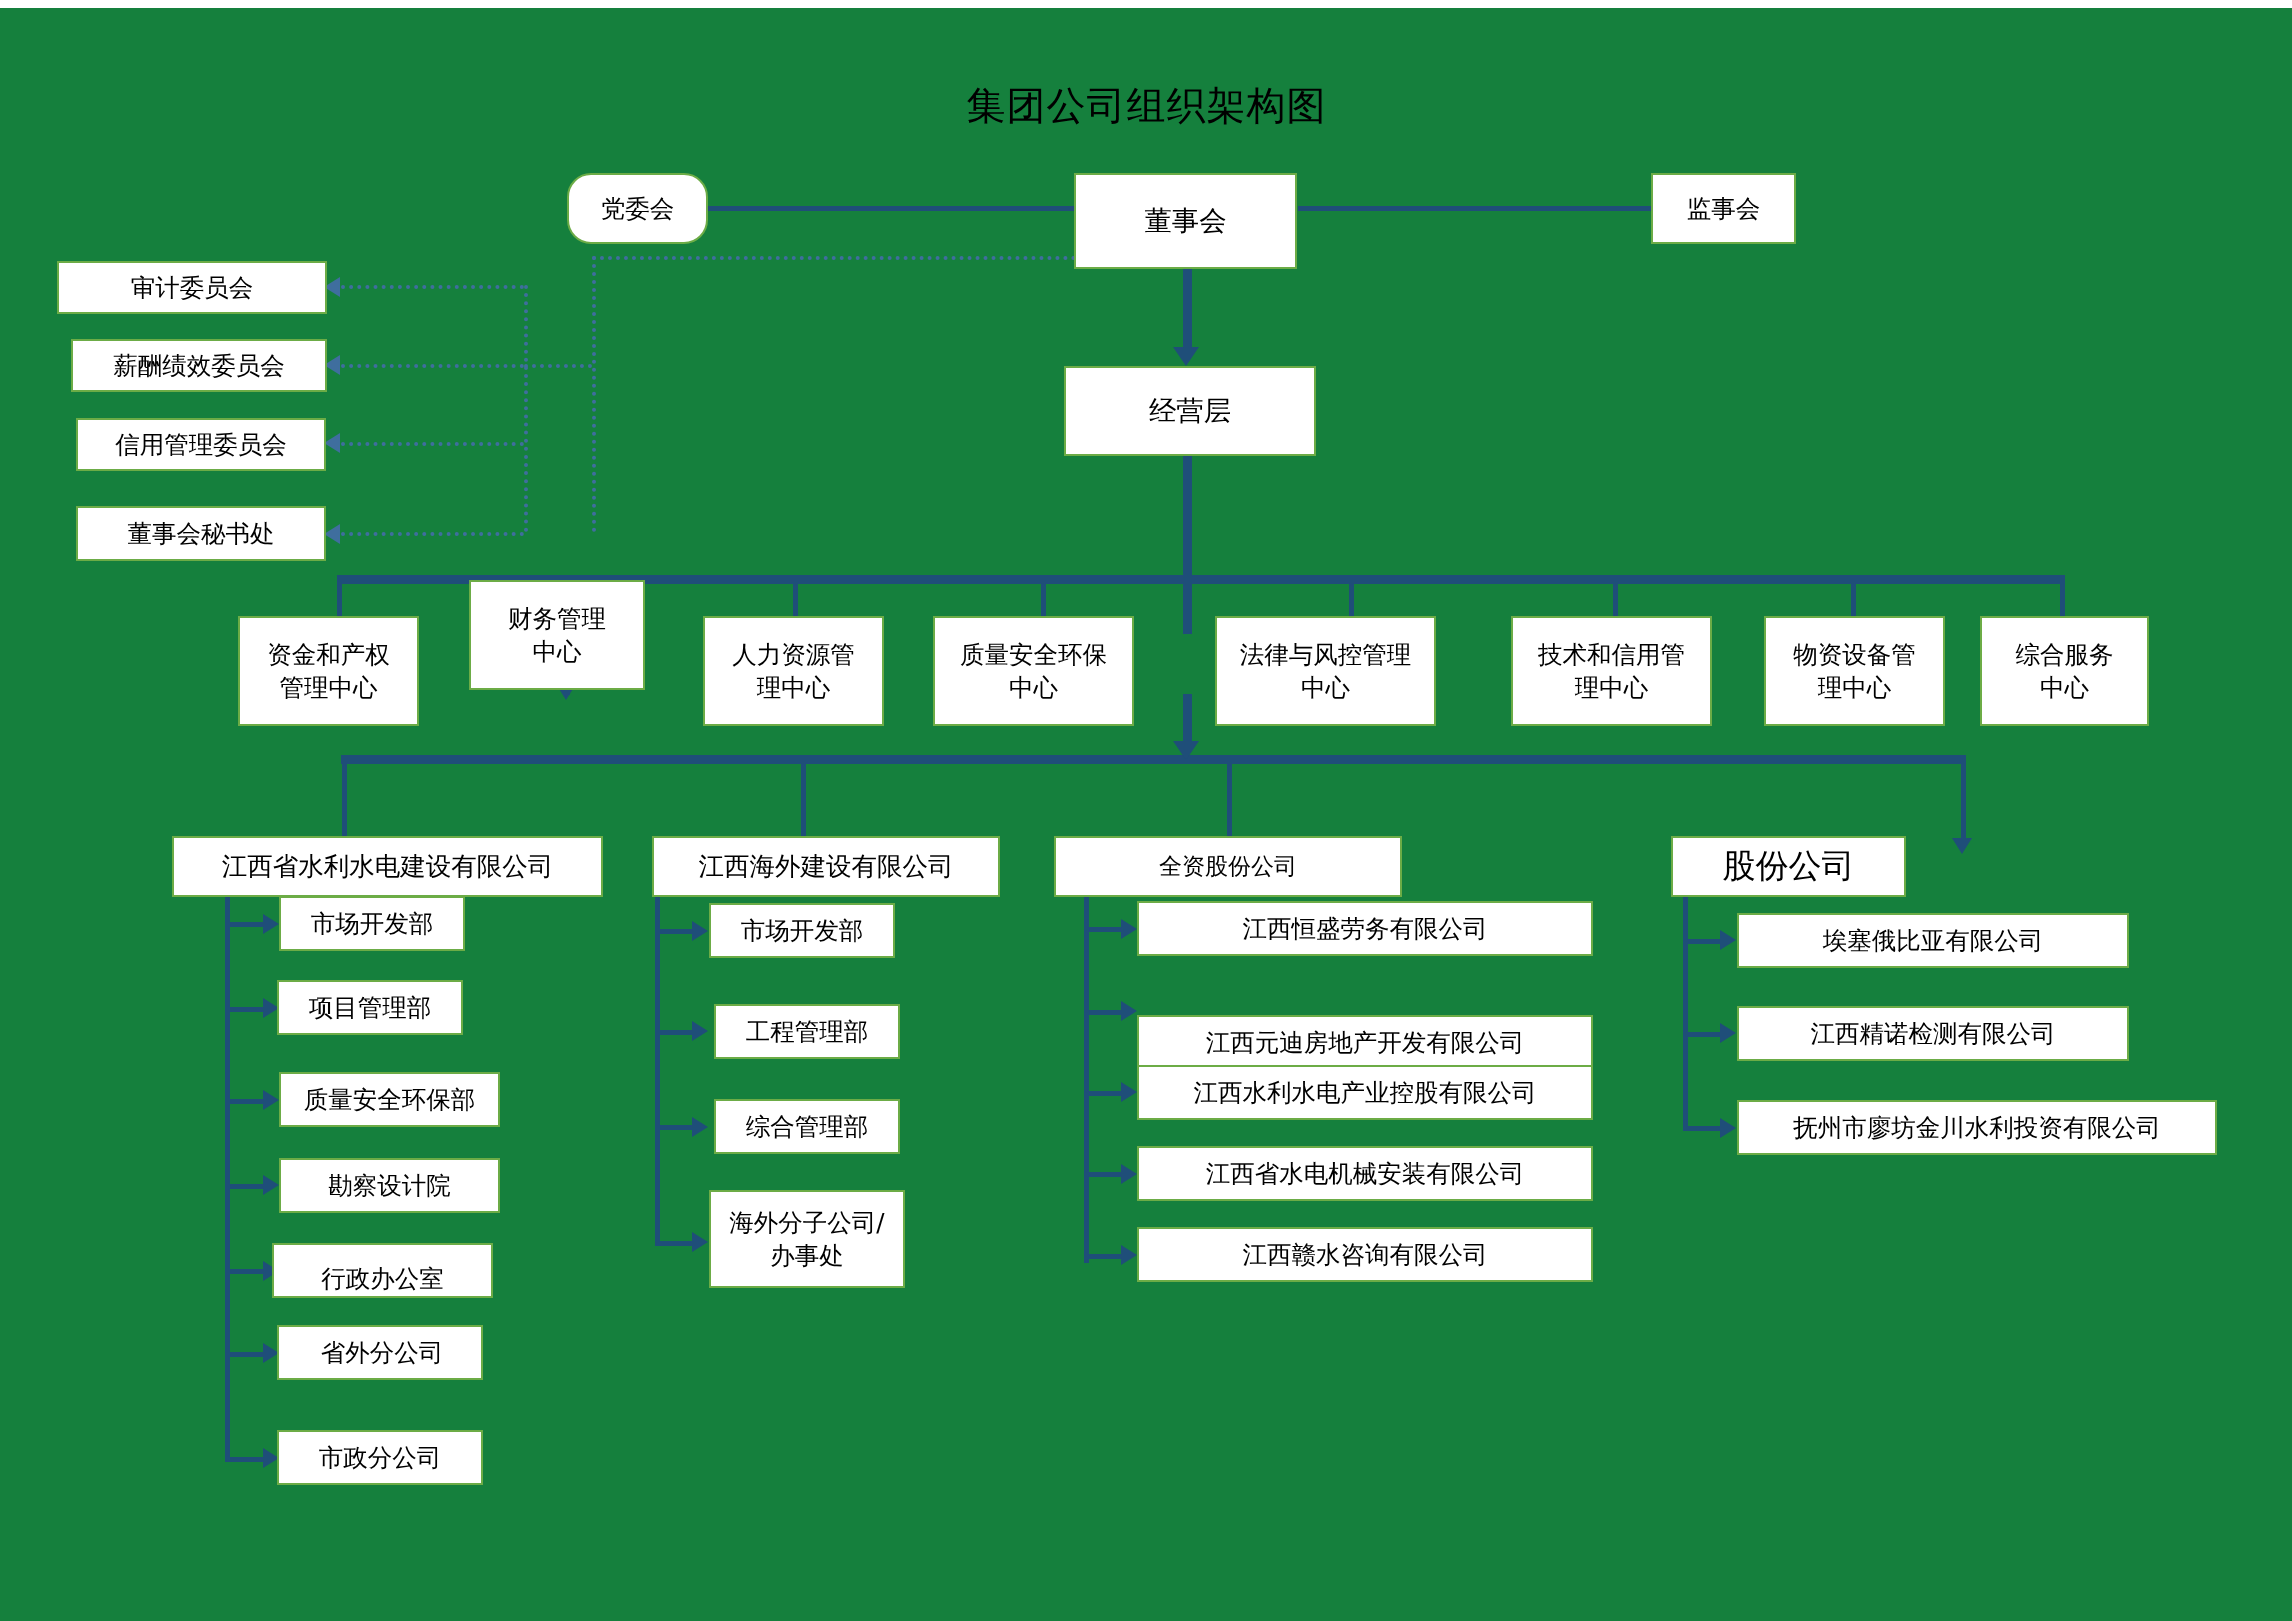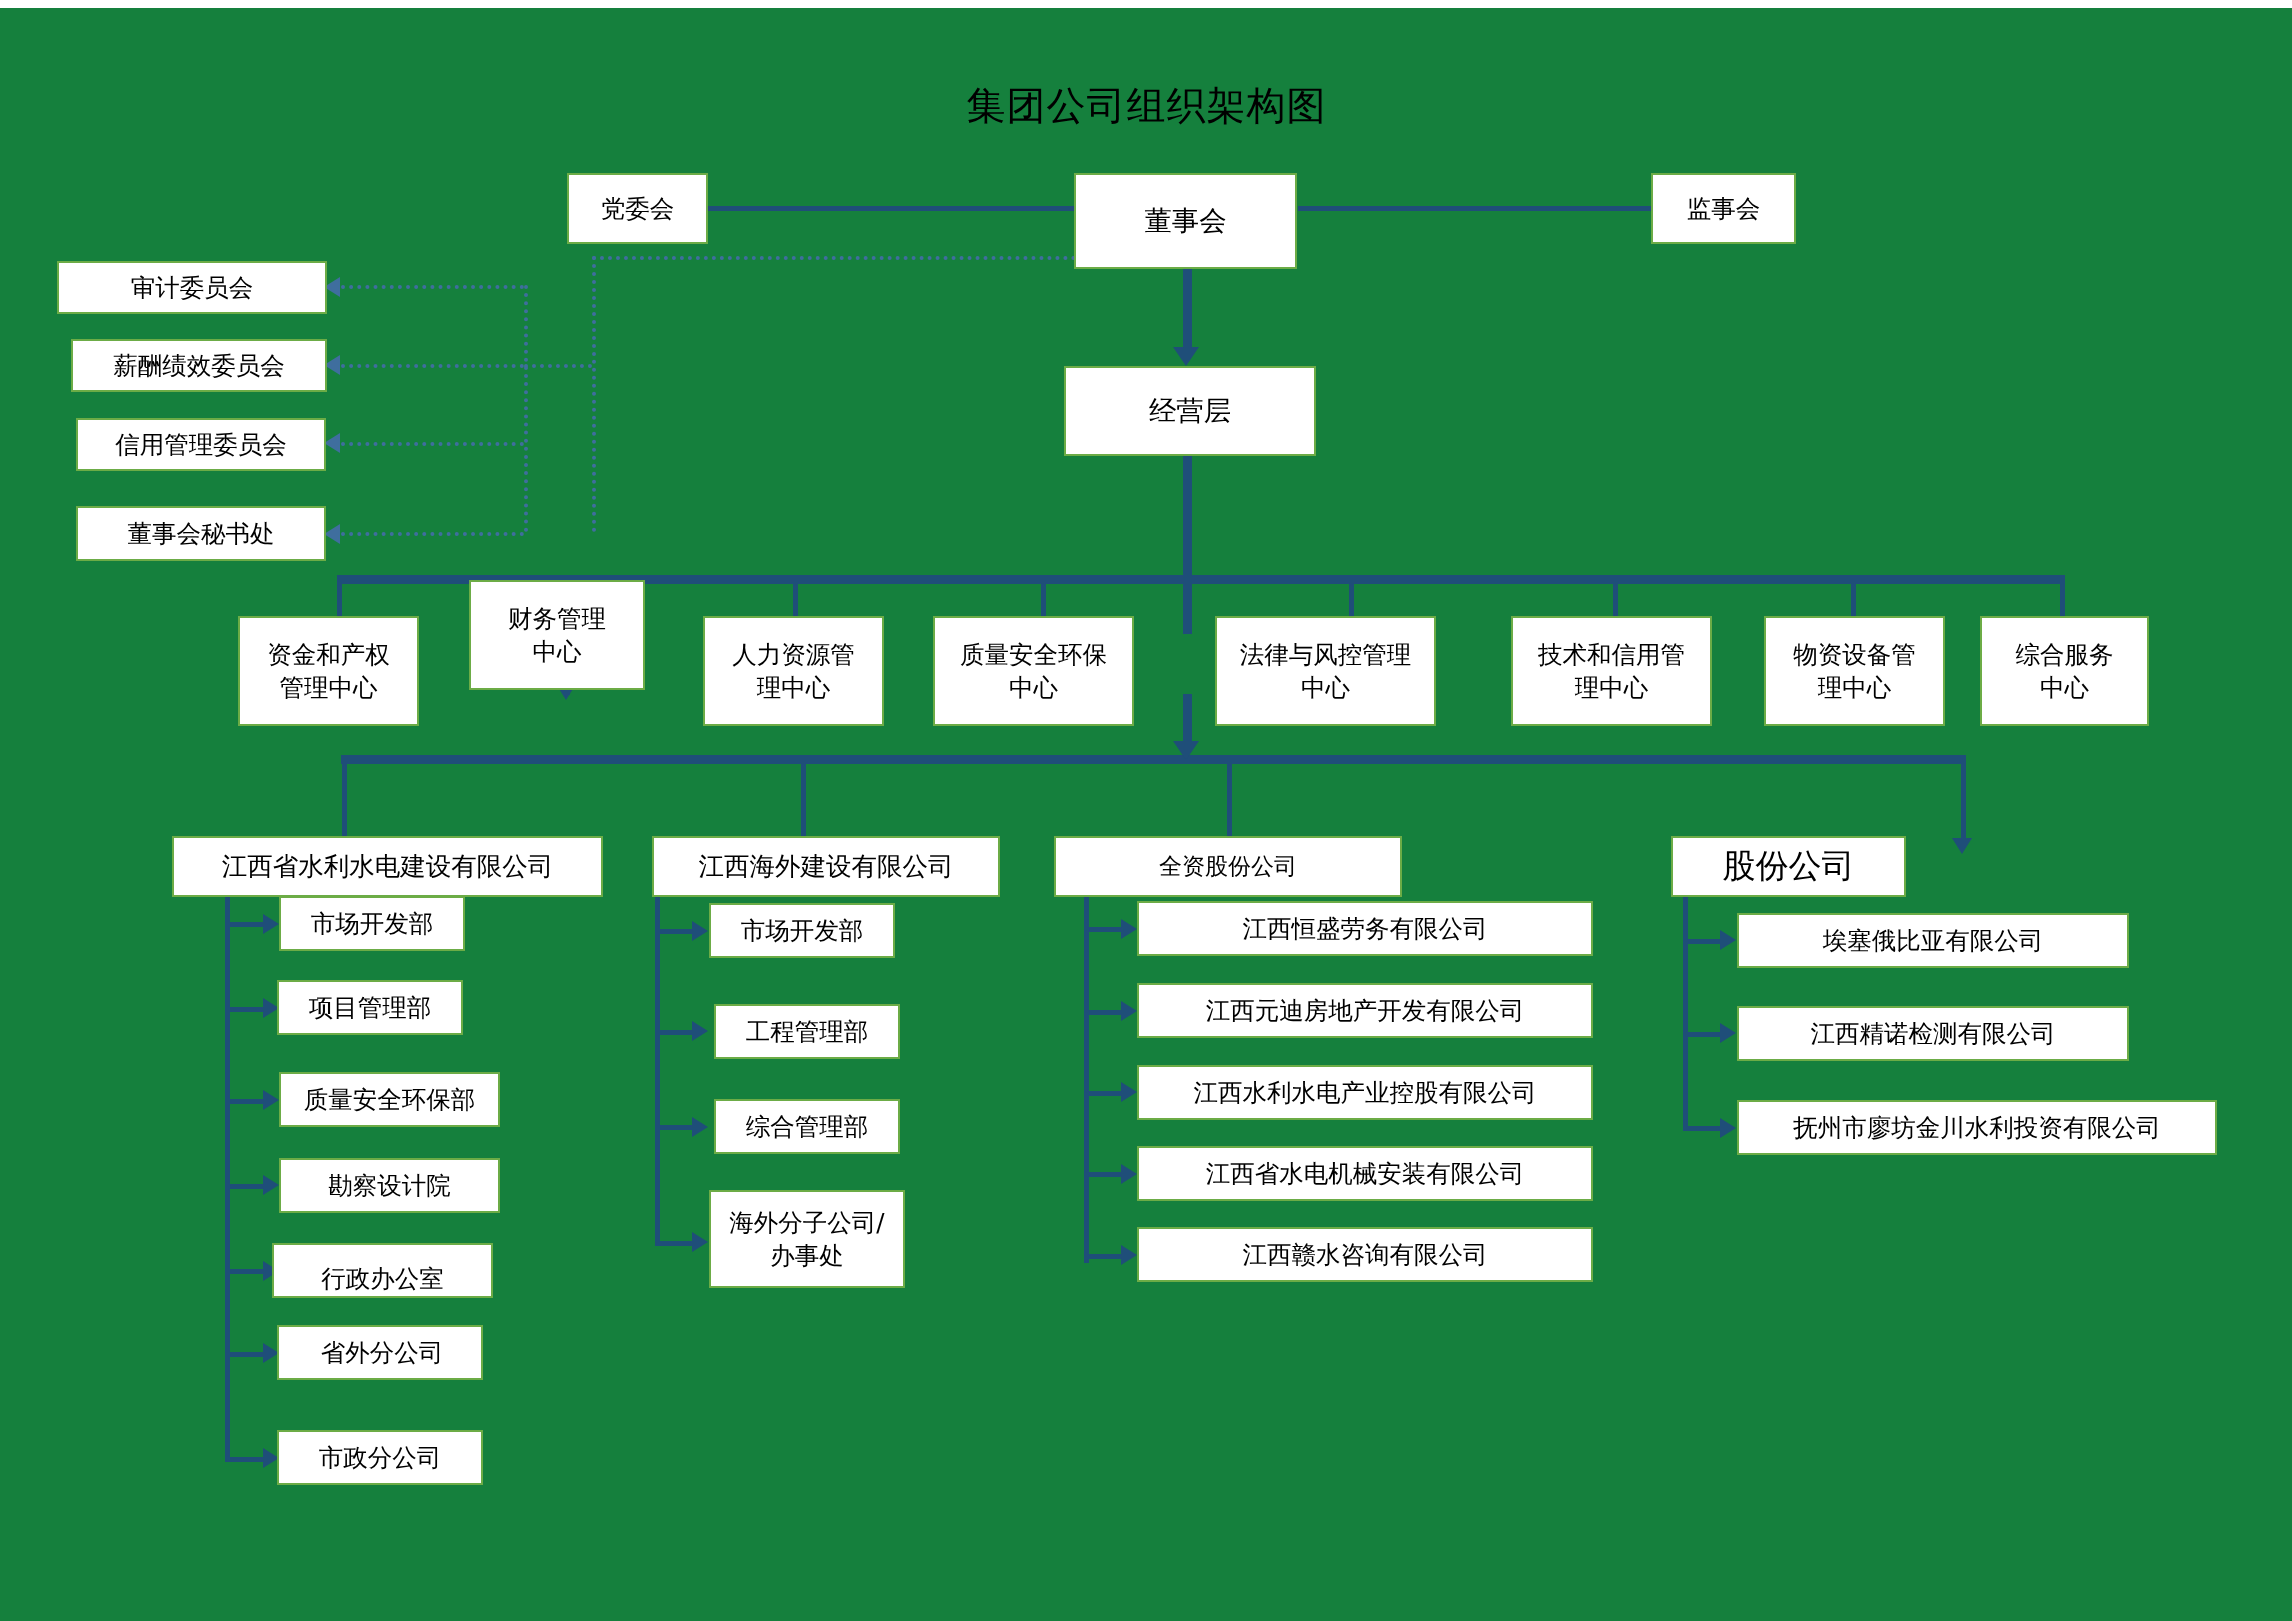--- a/index.html
+++ b/index.html
@@ -106,21 +106,21 @@
     z-index: 3;
   }
 </style>
 </head>
 <body>
 
 <div id="canvas">
 
   <div id="chart-title">集团公司组织架构图</div>
 
-  <div class="node" style="left:567px; top:165px; width:141px; height:71px;">
+  <div class="node" style="left:567px; top:165px; width:141px; height:71px;border-radius:24px;">
     <span class="node-label">党委会</span>
   </div>
 
   <div class="node" style="left:1074px; top:165px; width:223px; height:96px; font-size:27.4px;">
     <span class="node-label">董事会</span>
   </div>
 
   <div class="node" style="left:1651px; top:165px; width:145px; height:71px;">
     <span class="node-label">监事会</span>
   </div>
@@ -334,21 +334,21 @@
   <div class="conn v" style="left:1084px; top:889px; height:366px;"></div>
 
   <div class="conn h" style="left:1084px; top:919px; width:44px;"></div>
   <div class="arrow-right" style="left:1121px; top:911px;"></div>
   <div class="node" style="left:1137px; top:893px; width:456px; height:55px;">
     <span class="node-label">江西恒盛劳务有限公司</span>
   </div>
 
   <div class="conn h" style="left:1084px; top:1002px; width:44px;"></div>
   <div class="arrow-right" style="left:1121px; top:993px;"></div>
-  <div class="node" style="left:1137px; top:975px; width:456px; height:55px;">
+  <div class="node" style="left:1137px; top:1007px; width:456px; height:55px;">
     <span class="node-label">江西元迪房地产开发有限公司</span>
   </div>
 
   <div class="conn h" style="left:1084px; top:1083px; width:44px;"></div>
   <div class="arrow-right" style="left:1121px; top:1074px;"></div>
   <div class="node" style="left:1137px; top:1057px; width:456px; height:55px;">
     <span class="node-label">江西水利水电产业控股有限公司</span>
   </div>
 
   <div class="conn h" style="left:1084px; top:1164px; width:44px;"></div>

